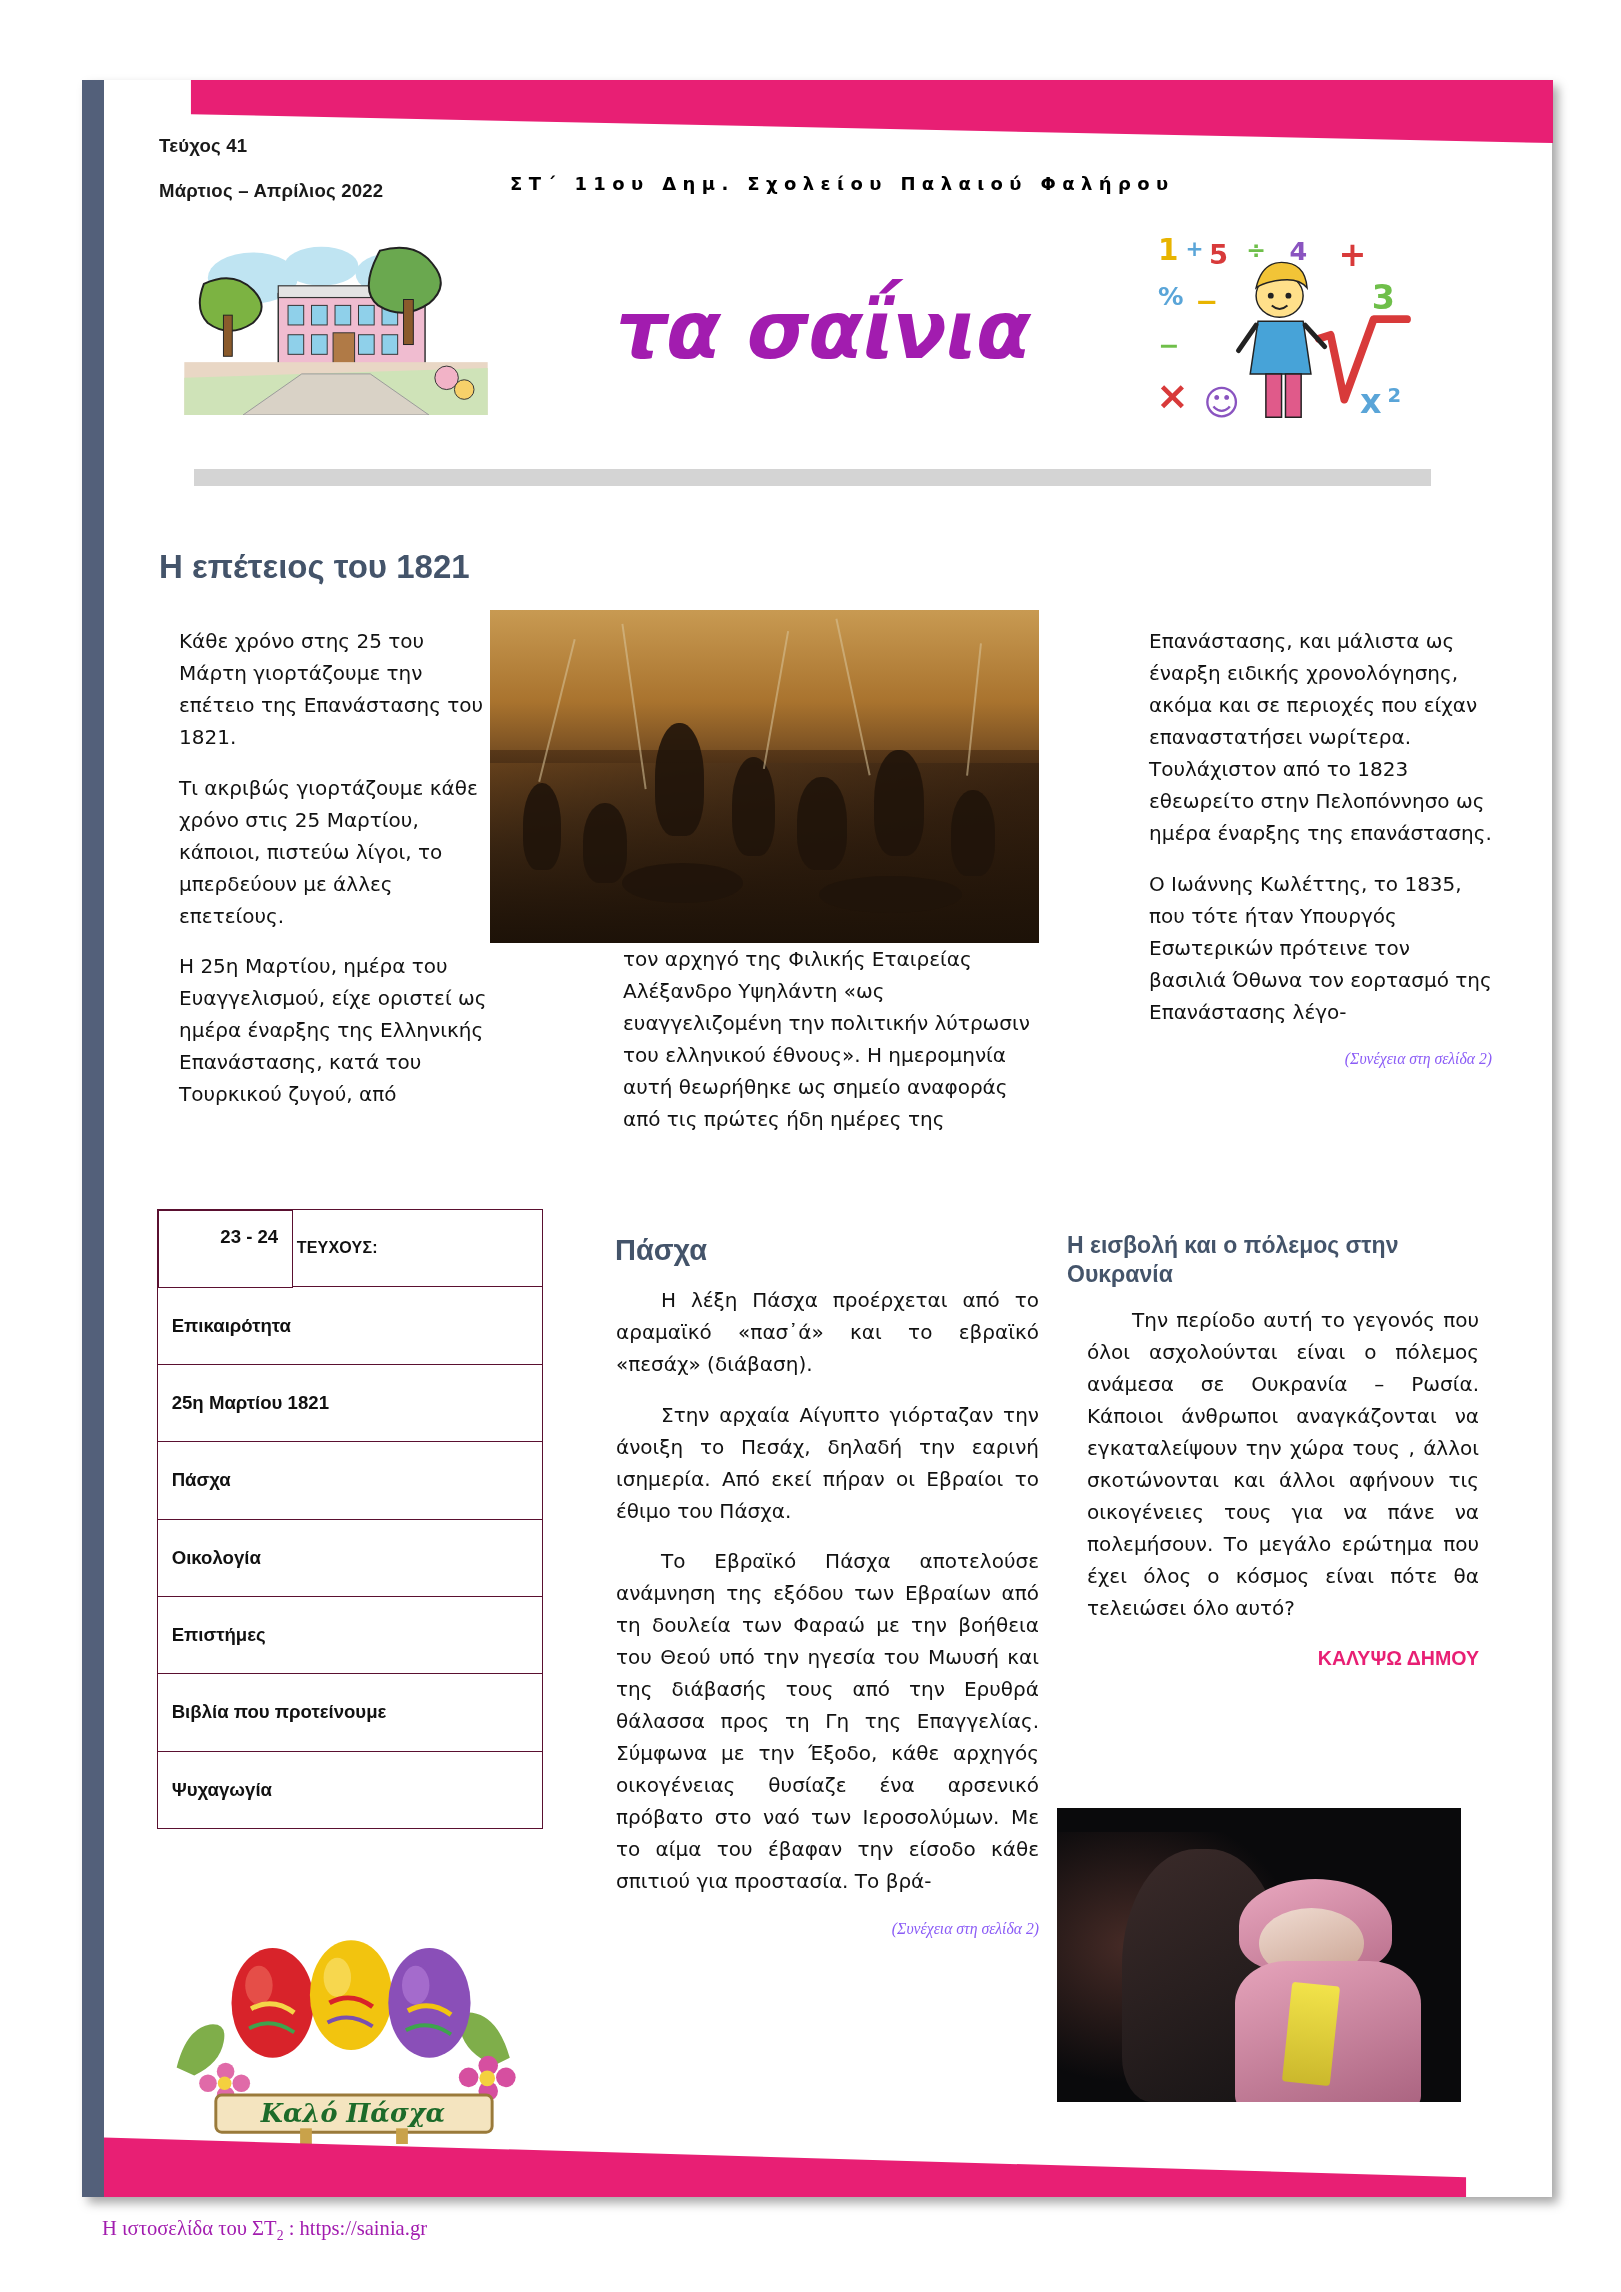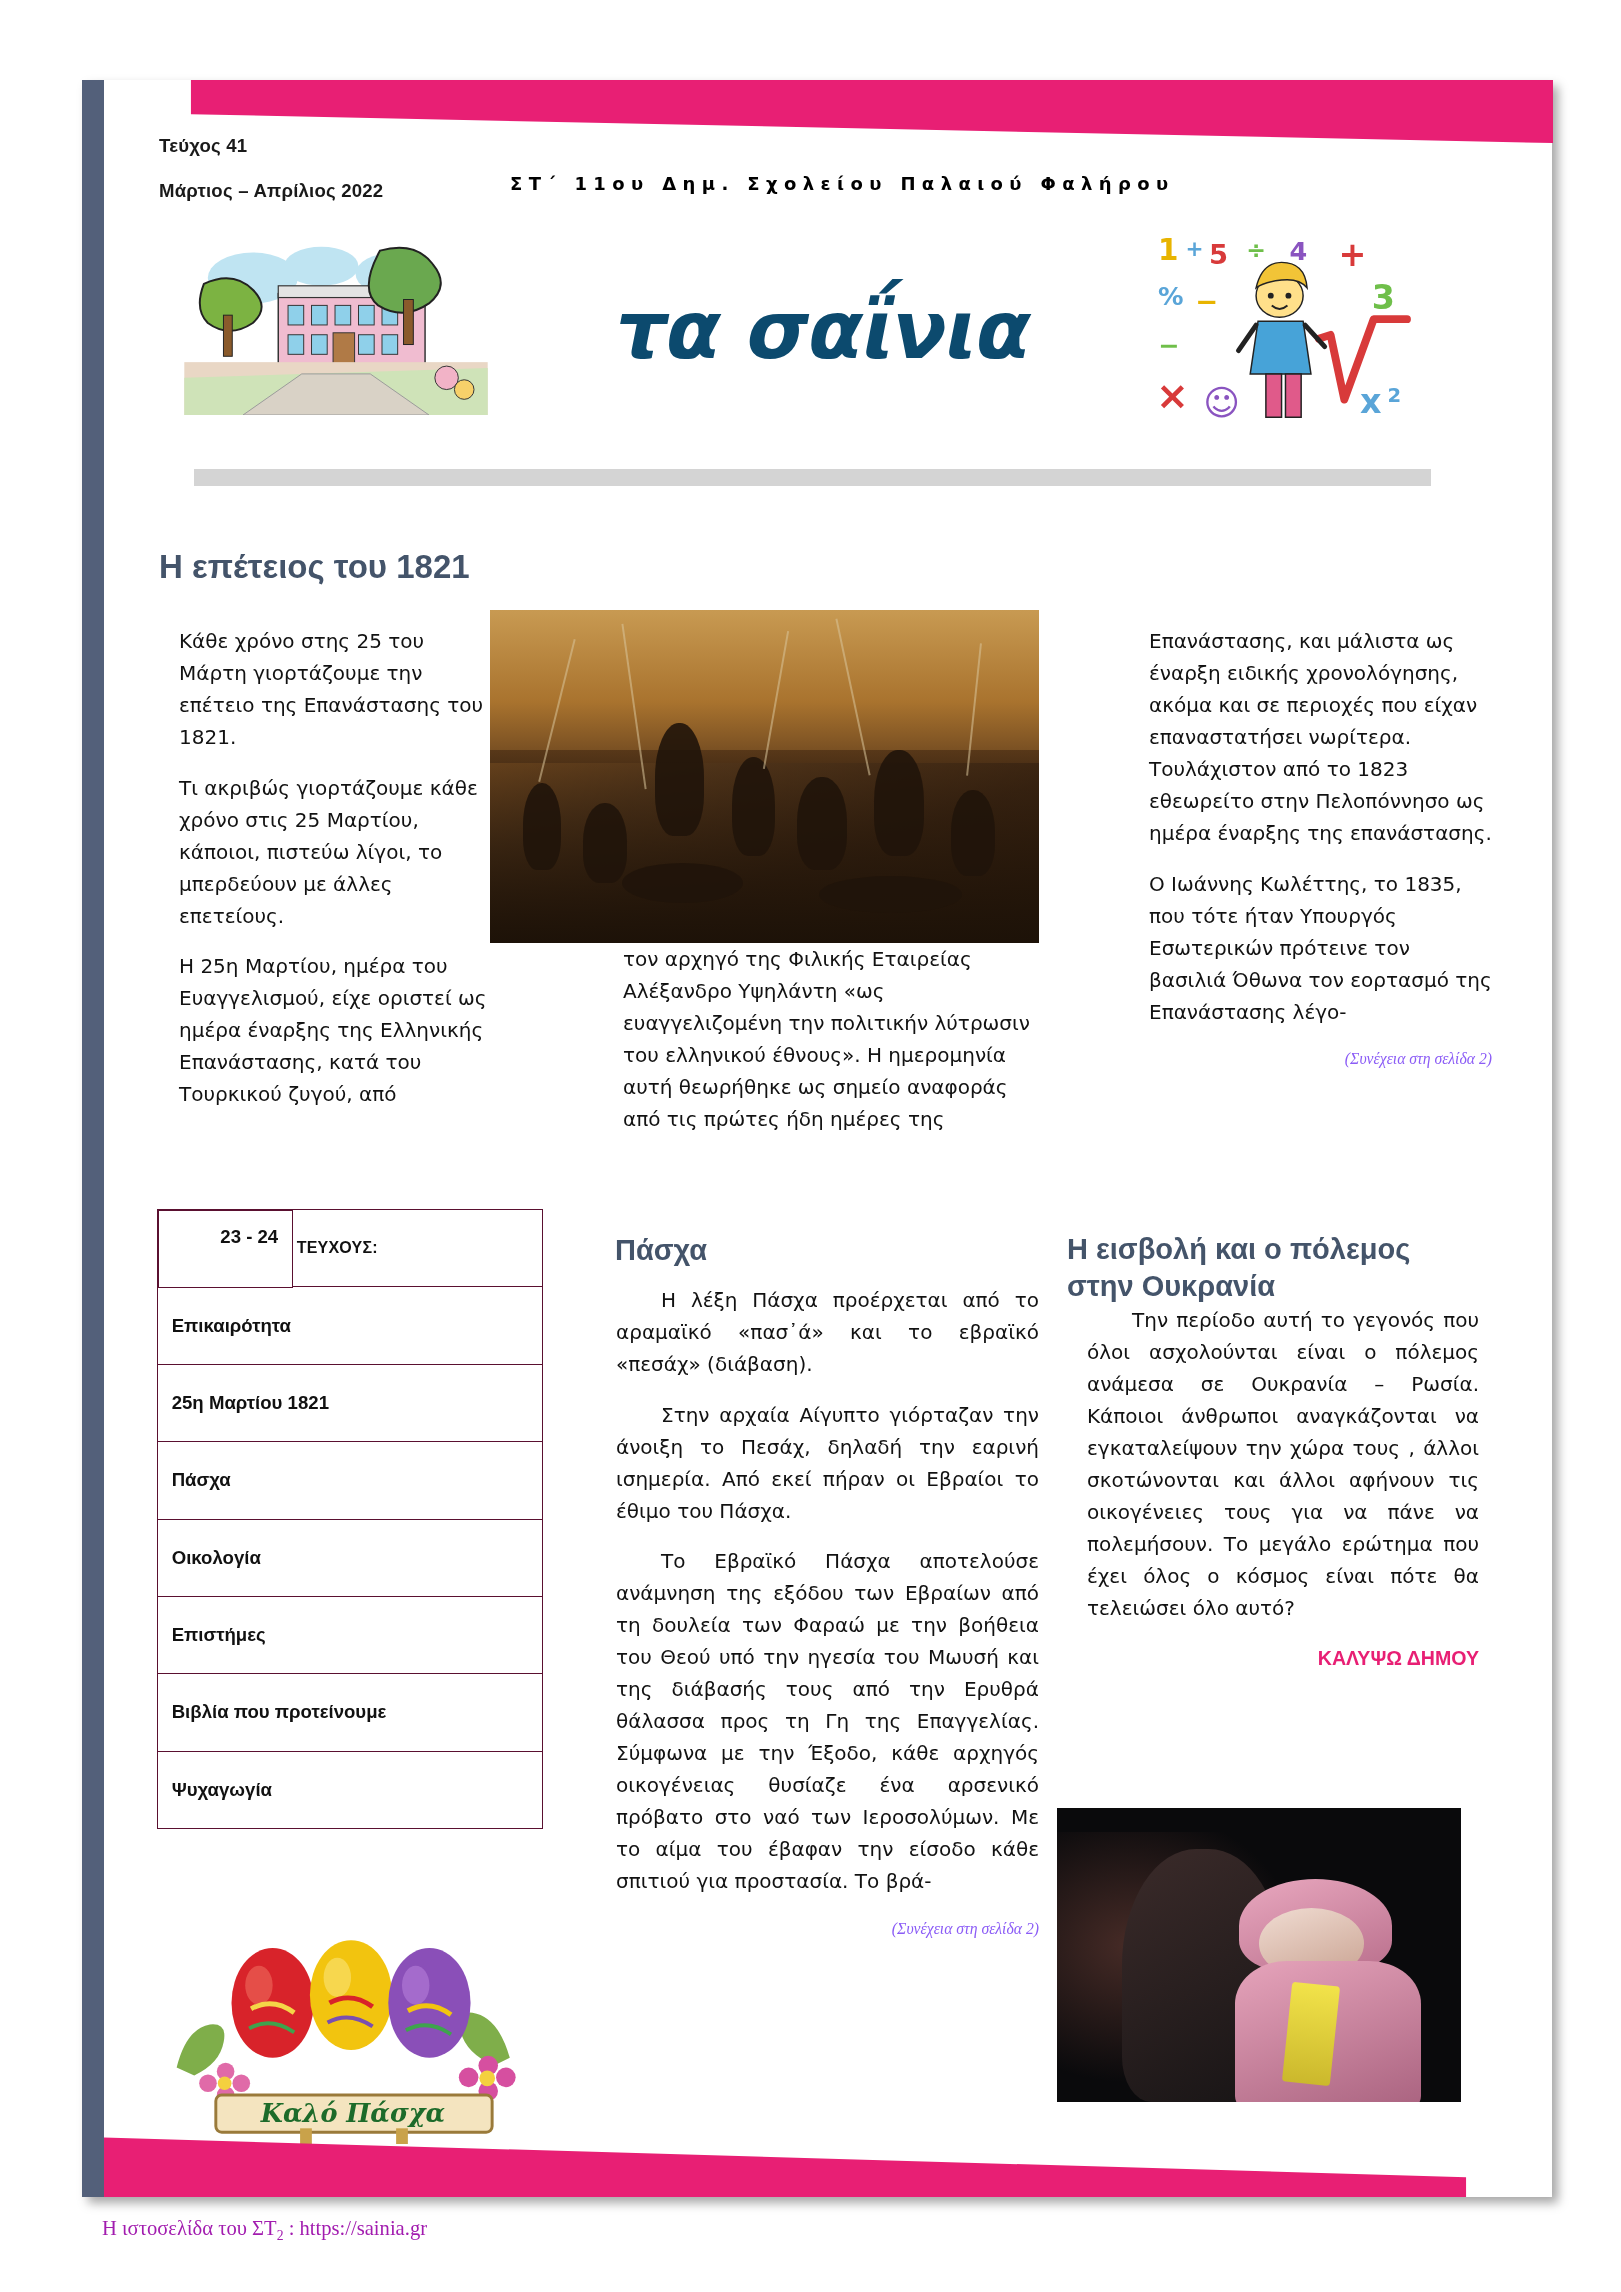--- a/index.html
+++ b/index.html
@@ -25,34 +25,34 @@
   
   .issue-no{position:absolute;left:159px;top:135px;font-family:"Liberation Sans",sans-serif;
     font-weight:bold;font-size:18.6px;color:#1a1a1a;letter-spacing:0.2px;}
   .issue-date{position:absolute;left:159px;top:180px;font-family:"Liberation Sans",sans-serif;
     font-weight:bold;font-size:18.6px;color:#1a1a1a;letter-spacing:0.2px;}
   .school-name{position:absolute;left:510px;top:173px;font-family:"DejaVu Sans",sans-serif;
     font-weight:bold;font-size:18px;color:#000;letter-spacing:6.4px;white-space:nowrap;}
 
   
   .masthead-title{position:absolute;left:616px;top:284px;font-family:"DejaVu Sans",sans-serif;
-    font-style:italic;font-weight:bold;font-size:80px;color:#0c4a6e;letter-spacing:-1px;}
+    font-style:italic;font-weight:bold;font-size:80px;color:#a21caf;letter-spacing:-1px;}
 
   .grey-rule{position:absolute;left:194px;top:469px;width:1237px;height:16.7px;background:#d4d4d4;}
 
   
   .art-school{position:absolute;left:184px;top:231px;width:304px;height:184px;overflow:hidden;}
   
   .art-math{position:absolute;left:1152px;top:231px;width:265px;height:196px;overflow:hidden;}
 
   
   .h-section{font-family:"Liberation Sans",sans-serif;font-weight:bold;color:#44546a;margin-top:21px;}
   .head-1821{position:absolute;left:159px;top:527px;font-size:33px;}
   .head-pascha{position:absolute;left:615px;top:1213px;font-size:29px;}
-  .head-ukraine{position:absolute;left:1067px;top:1210px;font-size:29px;line-height:1.28;width:392px;}
+  .head-ukraine{position:absolute;left:1067px;top:1210px;font-size:23px;line-height:1.28;width:392px;}
 
   
   .col{position:absolute;font-family:"DejaVu Sans",sans-serif;color:#121212;margin-left:20px;}
   .col p{margin:0 0 18.6px 0;}
   .t-left{font-size:20px;line-height:1.60;}
   .t-just{font-size:20px;line-height:1.60;text-align:justify;text-justify:inter-word;}
   .indent{text-indent:45px;}
 
   .c1{left:159px;top:625px;width:312px;}
   .c2-top{left:603px;top:943px;width:416px;}

